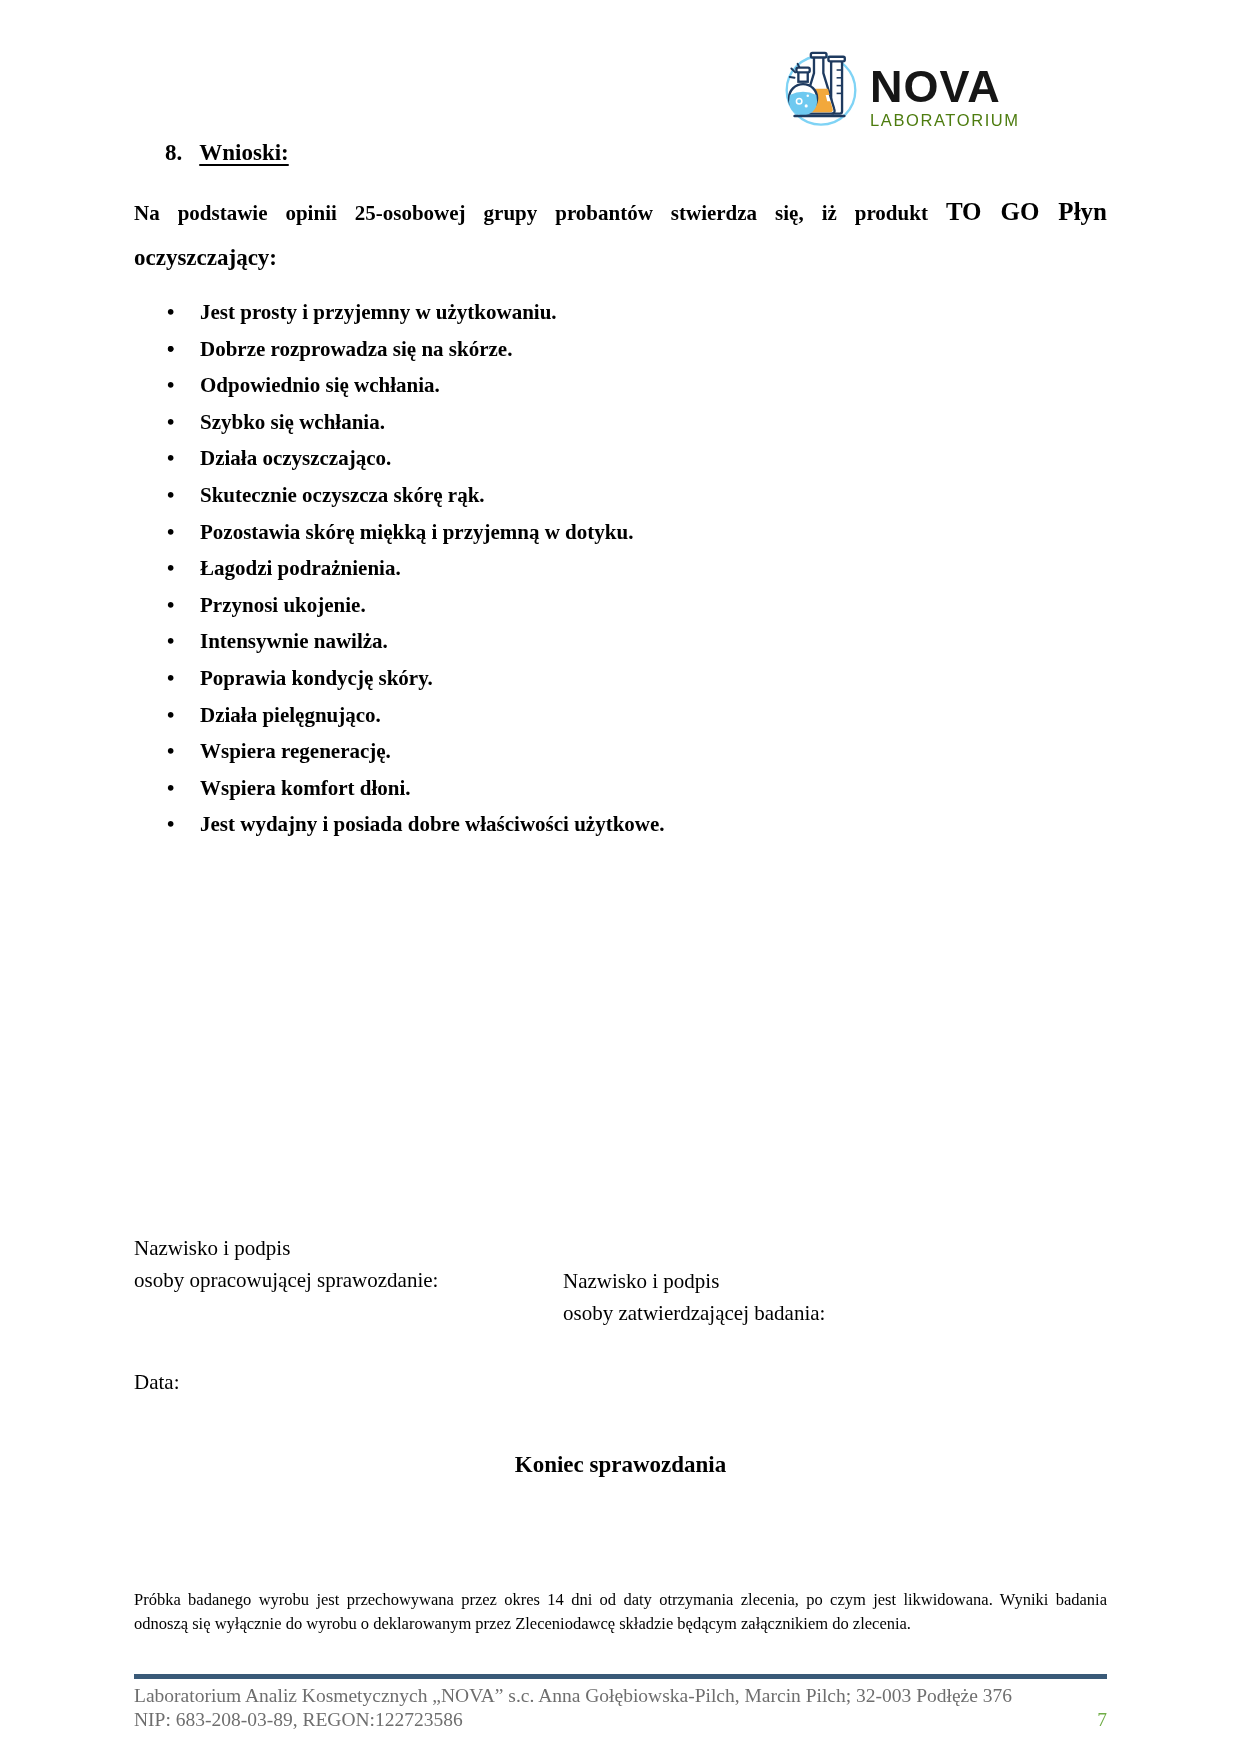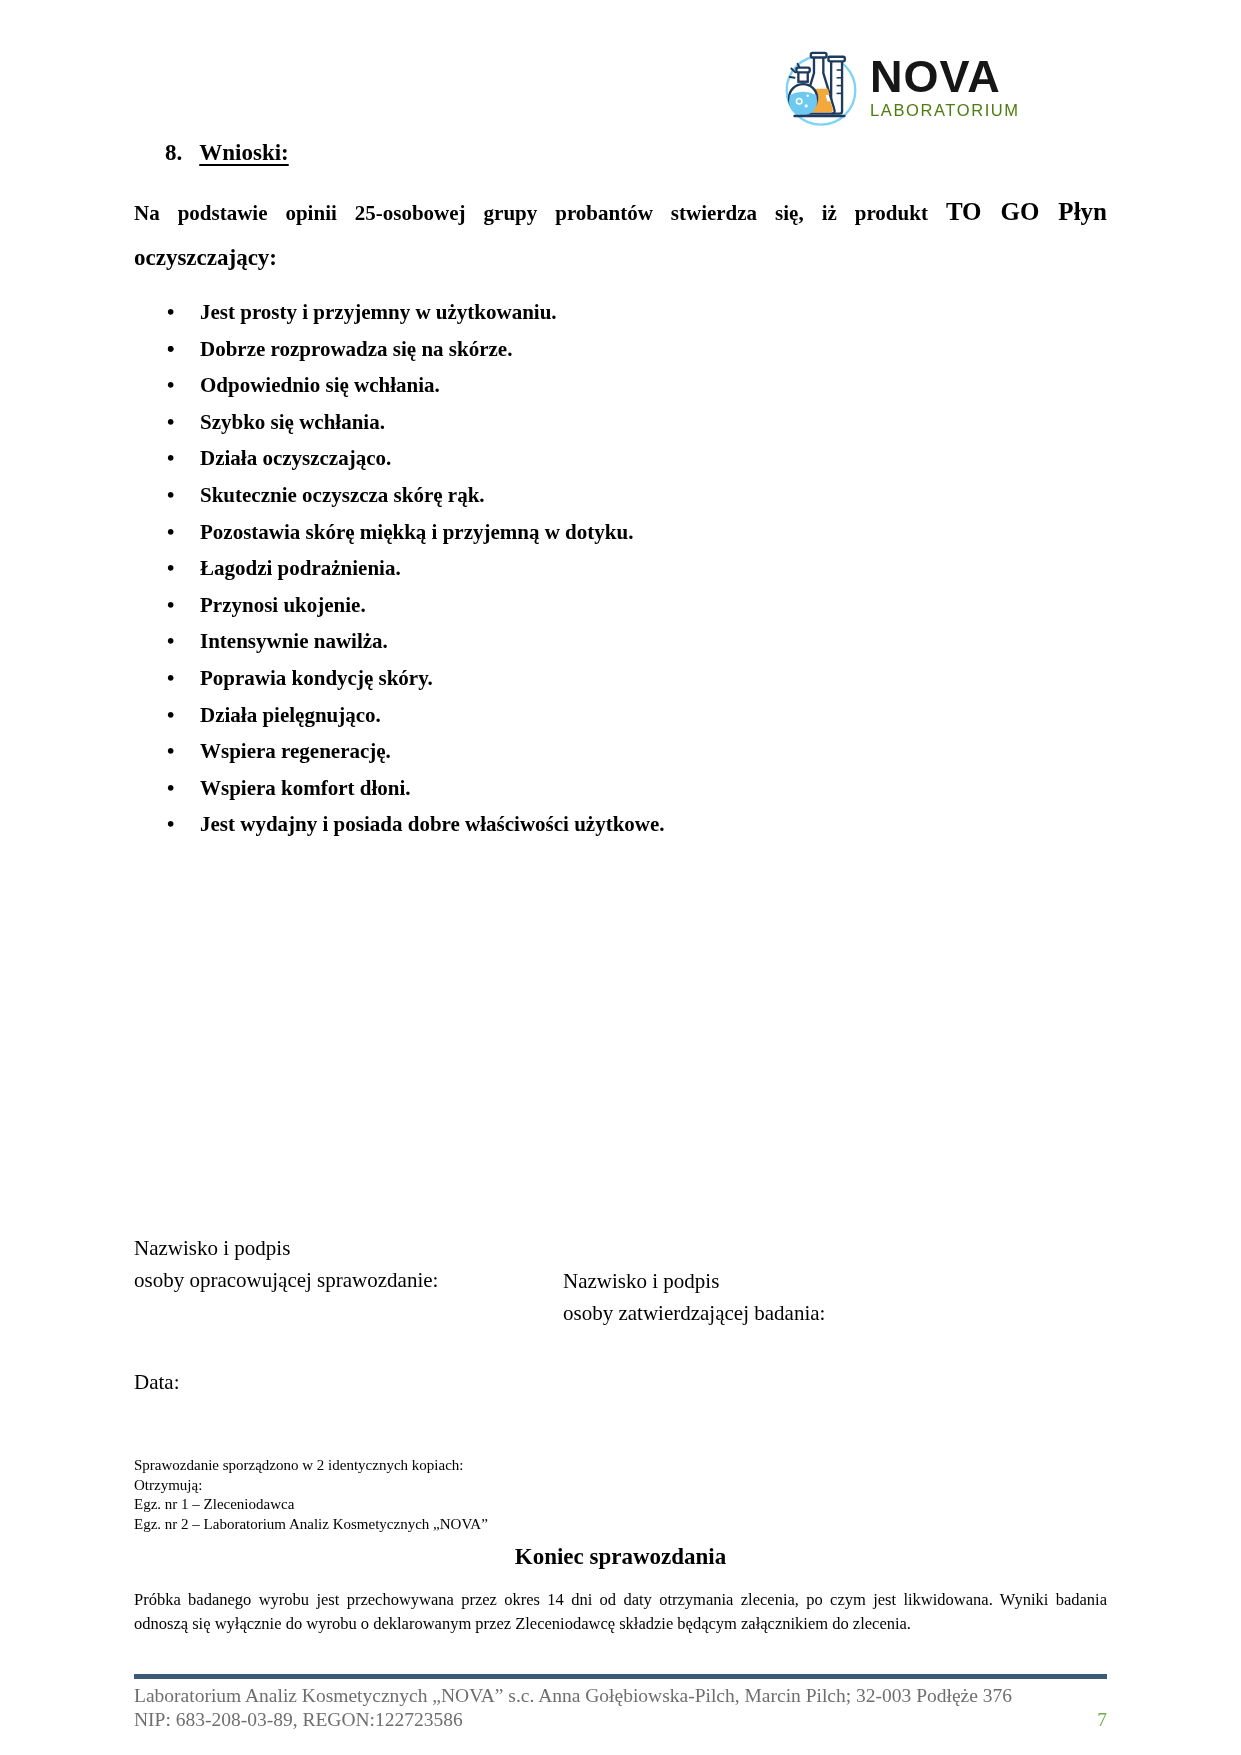--- a/index.html
+++ b/index.html
@@ -8,21 +8,21 @@
     position:relative;
     width:1241px; height:1755px;
     margin:0 auto;
     background:#ffffff;
     overflow:hidden;
     font-family:"Liberation Serif","DejaVu Serif",serif;
     color:#000;
   }
 
   
-  .logo { position:absolute; left:782px; top:44px; display:flex; align-items:center; gap:10px; }
+  .logo { position:absolute; left:782px; top:44px; display:flex; align-items:flex-end; gap:10px; }
   .logo-icon { width:78px; height:84px; flex:0 0 auto; }
   .logo-text { display:flex; flex-direction:column; line-height:1; }
   .logo-brand {
     font-family:"Liberation Sans","DejaVu Sans",sans-serif;
     font-weight:800; font-size:45px; letter-spacing:1px; color:#161616;
   }
   .logo-sub {
     font-family:"Liberation Sans","DejaVu Sans",sans-serif;
     font-size:16.5px; letter-spacing:1.6px; color:#4d7c0f; margin-top:3px;
   }
@@ -56,21 +56,21 @@
   
   .sig-left  { position:absolute; left:134px; top:1232px; font-size:21px; line-height:32px; }
   .sig-right { position:absolute; left:563px; top:1265px; font-size:21px; line-height:32px; }
   .date-label { position:absolute; left:134px; top:1370px; font-size:21px; }
 
   
   .distribution { position:absolute; left:134px; top:1456px; font-size:15px; line-height:19.5px; }
 
   
   .end-title {
-    position:absolute; left:134px; top:1544px; width:973px;
+    position:absolute; left:134px; top:1452px; width:973px;
     text-align:center; font-size:23px; font-weight:bold;
   }
   .disclaimer {
     position:absolute; left:134px; top:1588px; width:973px;
     font-size:16.5px; line-height:23.5px; text-align:justify;
   }
 
   
   .footer { position:absolute; left:134px; top:1674px; width:973px; }
   .footer-rule {
@@ -164,26 +164,20 @@
   <div class="sig-left">
     <div>Nazwisko i podpis</div>
     <div>osoby opracowującej sprawozdanie:</div>
   </div>
   <div class="sig-right">
     <div>Nazwisko i podpis</div>
     <div>osoby zatwierdzającej badania:</div>
   </div>
   <div class="date-label">Data:</div>
 
-  <div class="distribution">
-    <div>Sprawozdanie sporządzono w 2 identycznych kopiach:</div>
-    <div>Otrzymują:</div>
-    <div>Egz. nr 1 – Zleceniodawca</div>
-    <div>Egz. nr 2 – Laboratorium Analiz Kosmetycznych „NOVA”</div>
-  </div>
 
   <div class="end-title">Koniec sprawozdania</div>
   <div class="disclaimer">Próbka badanego wyrobu jest przechowywana przez okres 14  dni od daty otrzymania zlecenia, po czym jest likwidowana. Wyniki badania odnoszą się wyłącznie do wyrobu o deklarowanym przez Zleceniodawcę składzie będącym załącznikiem do zlecenia.</div>
 
   <div class="footer">
     <div class="footer-rule"></div>
     <div class="footer-text">
       <div>Laboratorium Analiz Kosmetycznych „NOVA” s.c. Anna Gołębiowska-Pilch, Marcin Pilch; 32-003 Podłęże 376</div>
       <div class="footer-row2">
         <span>NIP: 683-208-03-89, REGON:122723586</span>

